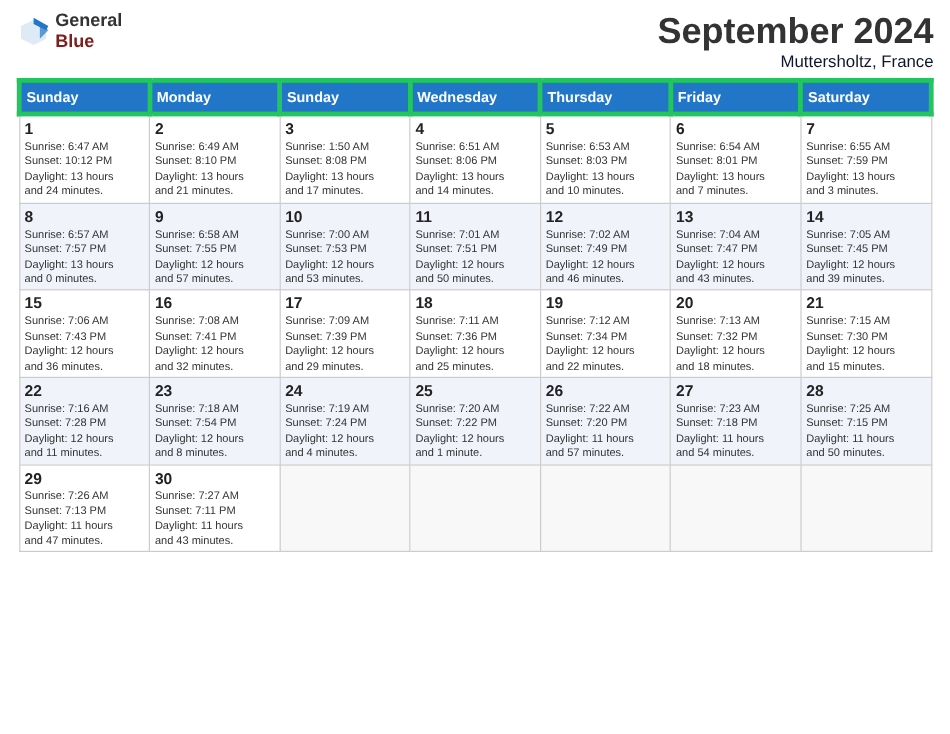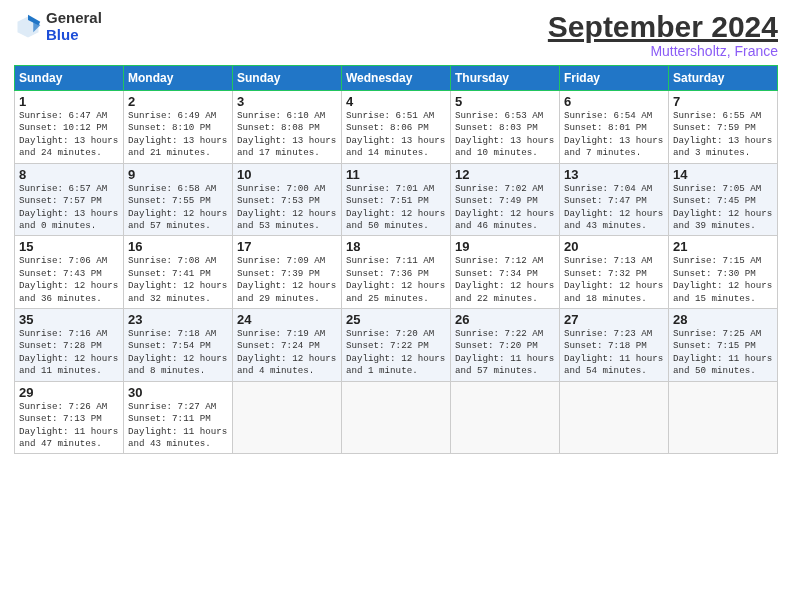--- a/index.html
+++ b/index.html
@@ -33,53 +33,52 @@
       line-height: 1.1;
     }
     .logo-general {
       font-size: 15px;
       font-weight: bold;
       color: #333;
     }
     .logo-blue {
       font-size: 15px;
       font-weight: bold;
-      color: #1d4ed8;
+      color: #7f1d1d;
     }
     .logo-icon {
       width: 28px;
       height: 28px;
     }
     .title-area {
       text-align: right;
     }
     .calendar-title {
       font-size: 30px;
       font-weight: bold;
       color: #333;
       line-height: 1.1;
-      text-decoration: underline;
     }
     .calendar-subtitle {
       font-size: 14px;
-      color: #8b5cf6;
+      color: #0f172a;
     }
     .calendar-table {
       width: 100%;
       border-collapse: collapse;
       table-layout: fixed;
     }
     .calendar-table th {
       background: #2176c7;
       color: #fff;
       font-size: 12px;
       font-weight: bold;
       padding: 5px 4px;
       text-align: left;
-      border: 1px solid #22c55e;
+      border: 4px solid #22c55e;
     }
     .calendar-table td {
       border: 1px solid #ccc;
       vertical-align: top;
       padding: 3px 4px;
       font-size: 9.5px;
       color: #333;
       height: 72px;
       background: #fff;
     }
@@ -89,21 +88,20 @@
     .day-number {
       font-size: 13px;
       font-weight: bold;
       color: #222;
       display: block;
       margin-bottom: 1px;
     }
     .day-info {
       line-height: 1.35;
       font-size: 9.2px;
-      font-family: Liberation Mono, monospace;
     }
     .empty-cell {
       background: #f8f8f8 !important;
     }
   </style>
 </head>
 <body>
 
 <div class="page">
   <div class="header">
@@ -152,21 +150,21 @@
             <div class="day-info">
               <div>Sunrise: 6:49 AM</div>
               <div>Sunset: 8:10 PM</div>
               <div>Daylight: 13 hours</div>
               <div>and 21 minutes.</div>
             </div>
           </td>
           <td>
             <span class="day-number">3</span>
             <div class="day-info">
-              <div>Sunrise: 6:10 AM</div>
+              <div>Sunrise: 1:50 AM</div>
               <div>Sunset: 8:08 PM</div>
               <div>Daylight: 13 hours</div>
               <div>and 17 minutes.</div>
             </div>
           </td>
           <td>
             <span class="day-number">4</span>
             <div class="day-info">
               <div>Sunrise: 6:51 AM</div>
               <div>Sunset: 8:06 PM</div>
@@ -327,21 +325,21 @@
             <div class="day-info">
               <div>Sunrise: 7:15 AM</div>
               <div>Sunset: 7:30 PM</div>
               <div>Daylight: 12 hours</div>
               <div>and 15 minutes.</div>
             </div>
           </td>
         </tr>
         <tr>
           <td>
-            <span class="day-number">35</span>
+            <span class="day-number">22</span>
             <div class="day-info">
               <div>Sunrise: 7:16 AM</div>
               <div>Sunset: 7:28 PM</div>
               <div>Daylight: 12 hours</div>
               <div>and 11 minutes.</div>
             </div>
           </td>
           <td>
             <span class="day-number">23</span>
             <div class="day-info">

